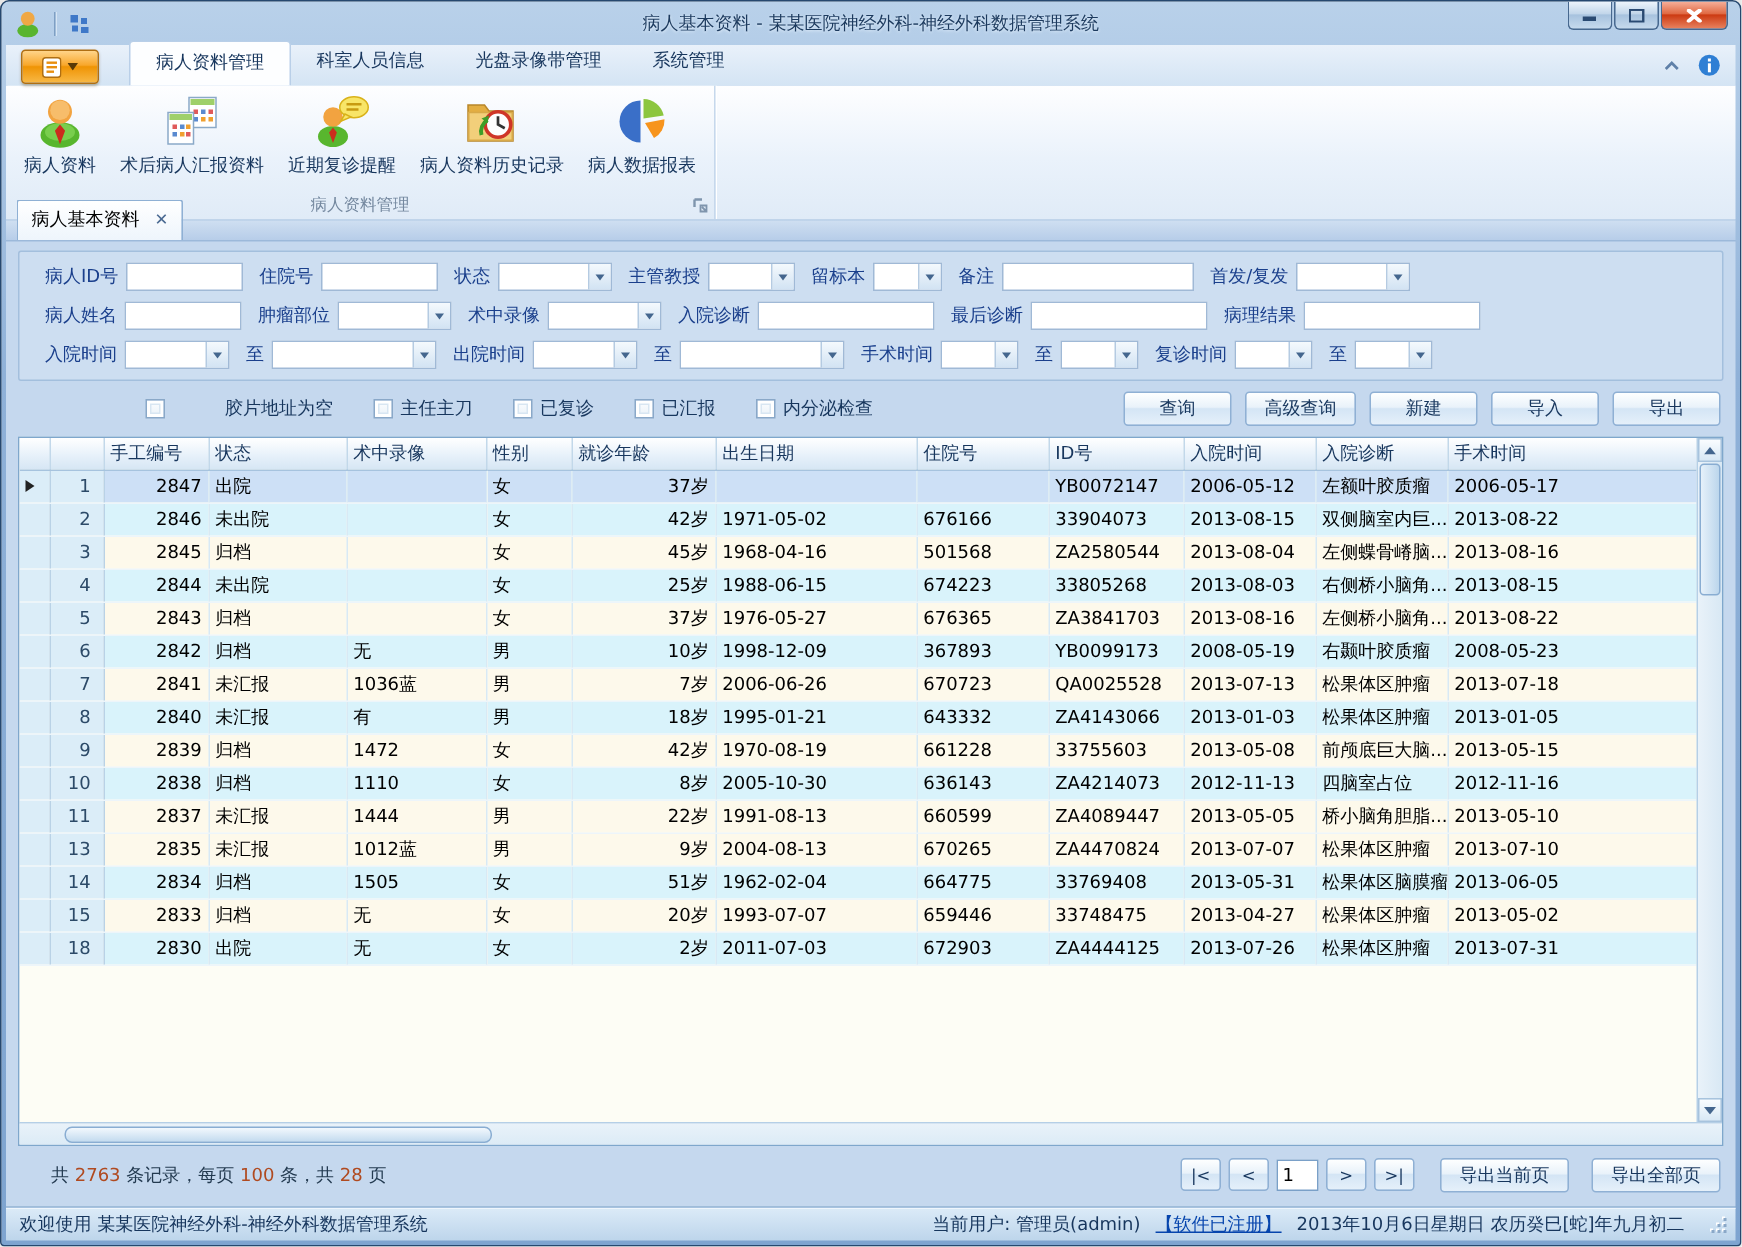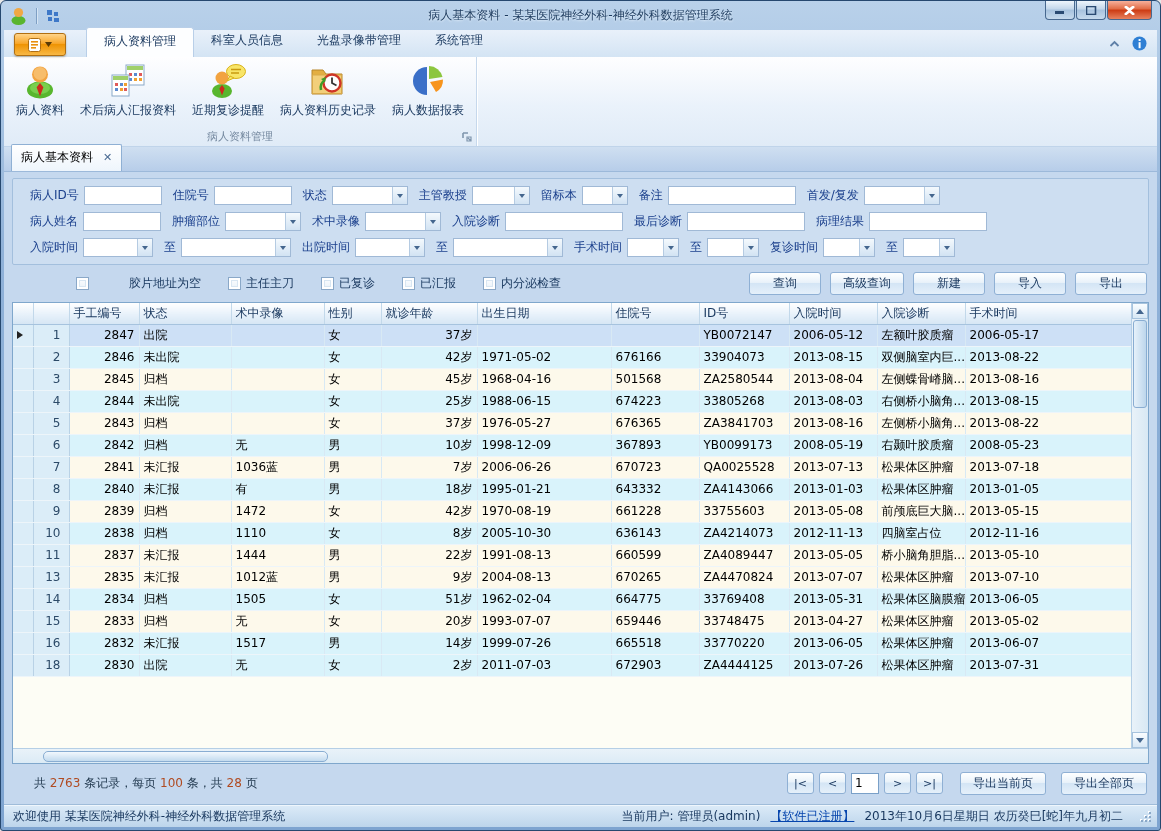--- a/index.html
+++ b/index.html
@@ -26,40 +26,40 @@
   .tabrow-right{ position:absolute; right:10px; top:6px; display:flex; gap:12px; align-items:center; }
   
   .ribbon{ background:linear-gradient(#fefeff,#eaf2fb 55%,#e0ebf7); border-bottom:1px solid #c0d4ea; flex:none; }
   .ribgroup{ display:inline-flex; flex-direction:column; border-right:1px solid #c6d8ec; box-shadow:1px 0 0 #ffffff; }
   .ribbuttons{ display:flex; align-items:flex-start; padding:2px 4px 0; height:72px; }
   .ribbtn{ display:flex; flex-direction:column; align-items:center; justify-content:flex-start; gap:3px; padding:4px 8px 2px; border-radius:3px; }
   .ribbtn .lbl{ color:#17365d; white-space:nowrap; }
   .ribgrouplabel{ height:17px; text-align:center; color:#74889f; font-size:11px; position:relative; line-height:15px; }
   .launcher{ position:absolute; right:3px; top:3px; width:11px; height:11px; }
   
-  .doctabs{ height:25px; background:linear-gradient(#cfdff1,#b7cde9); display:flex; align-items:flex-end; padding-left:7px; flex:none; border-bottom:1px solid #9cb9da; }
+  .doctabs{ height:14px; background:linear-gradient(#cfdff1,#b7cde9); display:flex; align-items:flex-end; padding-left:7px; flex:none; border-bottom:1px solid #9cb9da; }
   .doctab{ background:linear-gradient(#ffffff,#eef5fc); border:1px solid #8fb0d4; border-bottom:none; border-radius:2px 2px 0 0;
     padding:4px 9px 5px; display:flex; align-items:center; gap:10px; color:#000; }
   .doctab .x{ color:#4a6a92; font-weight:bold; font-size:11px; line-height:10px; }
   
   .content{ flex:1; background:#c5d8ee; padding:6px 8px 4px; display:flex; flex-direction:column; min-height:0; }
   .filterpanel{ background:#cddef1; border:1px solid #a3bfdd; border-radius:2px; padding:7px 6px; display:flex; flex-direction:column; gap:7px; flex:none; }
   .frow{ display:flex; align-items:center; }
   .ffield{ display:flex; align-items:center; }
   .flabel{ color:#1a3f8c; padding:0 5px 0 11px; white-space:nowrap; }
   .ftext{ height:19px; border:1px solid #a0b9d6; background:#fff; font:inherit; padding:0 3px; }
   .combo{ height:19px; border:1px solid #a0b9d6; background:#fff; display:flex; align-items:stretch; }
   .combo .cval{ flex:1; }
   .combo .arrow{ width:15px; background:linear-gradient(#f4f9fd,#d2e3f3); border-left:1px solid #b5cbe2;
     display:flex; align-items:center; justify-content:center; }
   .arrow i{ width:0; height:0; border:3px solid transparent; border-top:4px solid #44668e; margin-top:4px; }
   
   .chkrow{ display:flex; align-items:center; margin:7px 2px 7px 0; flex:none; }
   .chk{ display:flex; align-items:center; gap:5px; margin-left:27px; color:#17365d; }
-  .chk:first-child{ margin-left:64px;gap:40px; }
+  .chk:first-child{ margin-left:85px;gap:40px; }
   .chkbox{ width:13px; height:13px; border:1px solid #8aa8c8; background:linear-gradient(#fdfeff,#e9f1f8);
     box-shadow:inset 0 0 0 2px #fff, inset 0 0 0 3px #d8e6f2; }
   .btnbar{ margin-left:auto; display:flex; gap:9px; }
   .btn{ min-width:72px; height:23px; border:1px solid #8fb0d4; border-radius:3px; color:#17365d;
     background:linear-gradient(#feffff,#e9f2fa 45%,#d4e5f5 50%,#e5f0fa); display:flex; align-items:center; justify-content:center; padding:0 12px; white-space:nowrap; }
   
   .grid{ flex:1; border:1px solid #7fa7cc; background:#fff; display:flex; flex-direction:column; min-height:0; }
   .gridmain{ flex:1; display:flex; min-height:0; overflow:hidden; }
   .tablewrap{ flex:1; overflow:hidden; background:#fdfdf5; }
   table{ border-collapse:collapse; table-layout:fixed; width:1120px; }
@@ -721,35 +721,20 @@
                   <td class="r">20岁</td>
                   <td>1993-07-07</td>
                   <td>659446</td>
                   <td>33748475</td>
                   <td>2013-04-27</td>
                   <td>松果体区肿瘤</td>
                   <td>2013-05-02</td>
                 </tr>
                 <tr class="cyan">
                   <td class="ind"></td>
-                  <td class="num">16</td>
-                  <td class="r">2832</td>
-                  <td>未汇报</td>
-                  <td>1517</td>
-                  <td>男</td>
-                  <td class="r">14岁</td>
-                  <td>1999-07-26</td>
-                  <td>665518</td>
-                  <td>33770220</td>
-                  <td>2013-06-05</td>
-                  <td>松果体区肿瘤</td>
-                  <td>2013-06-07</td>
-                </tr>
-                <tr class="cyan">
-                  <td class="ind"></td>
                   <td class="num">18</td>
                   <td class="r">2830</td>
                   <td>出院</td>
                   <td>无</td>
                   <td>女</td>
                   <td class="r">2岁</td>
                   <td>2011-07-03</td>
                   <td>672903</td>
                   <td>ZA4444125</td>
                   <td>2013-07-26</td>

